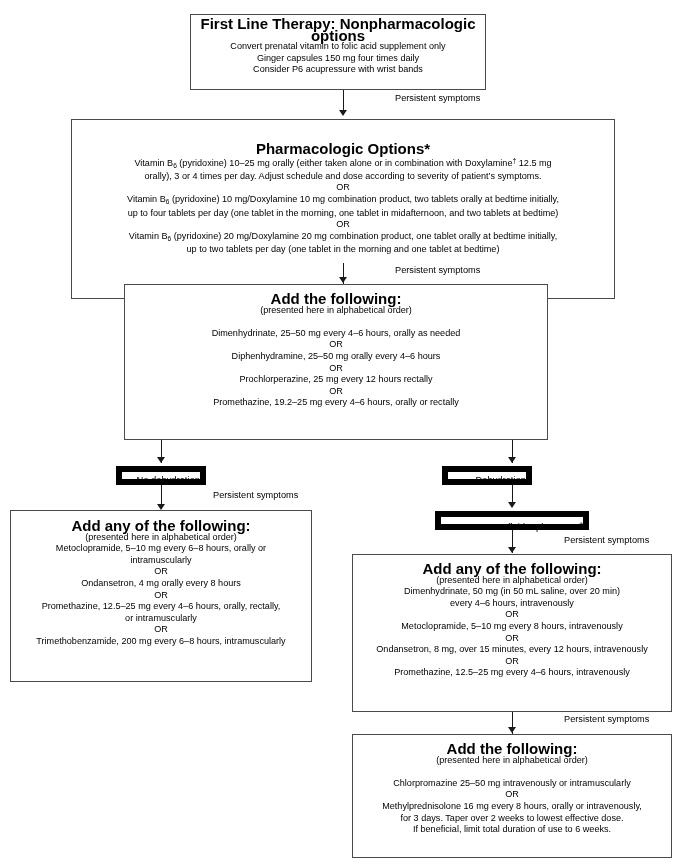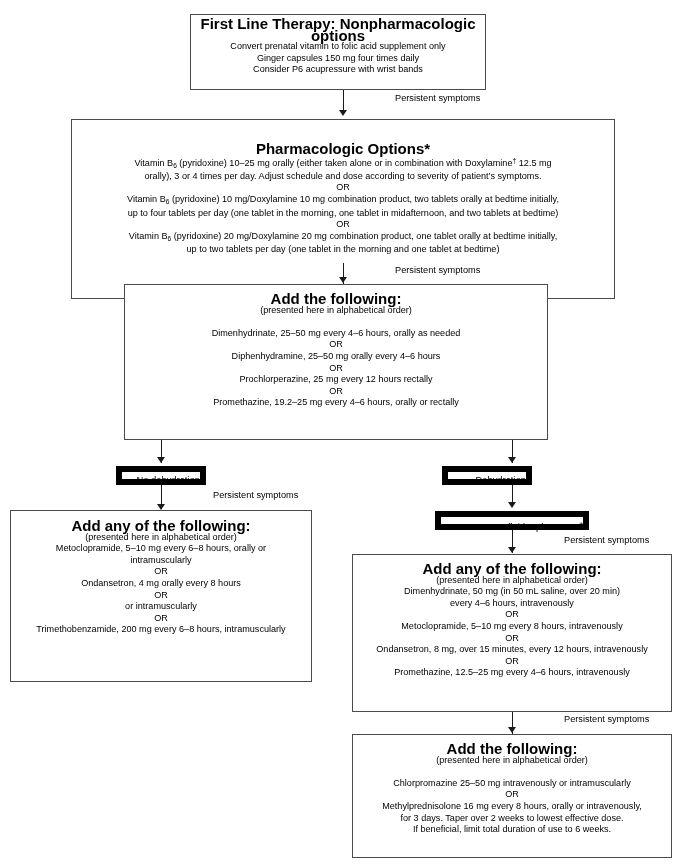--- a/index.html
+++ b/index.html
@@ -151,20 +151,21 @@
   <div class="conn-label" style="left:520px; top:535px;">Persistent symptoms</div>
 
   <div class="box" style="left:10px; top:510px; width:302px; height:172px; padding-top:9px;">
     <span class="hdr">Add any of the following:</span>
     <span class="ln">(presented here in alphabetical order)</span>
     <span class="ln">Metoclopramide, 5–10 mg every 6–8 hours, orally or</span>
     <span class="ln">intramuscularly</span>
     <span class="ln">OR</span>
     <span class="ln">Ondansetron, 4 mg orally every 8 hours</span>
     <span class="ln">OR</span>
+    <span class="ln">Promethazine, 12.5–25 mg every 4–6 hours, orally, rectally,</span>
     <span class="ln">or intramuscularly</span>
     <span class="ln">OR</span>
     <span class="ln">Trimethobenzamide, 200 mg every 6–8 hours, intramuscularly</span>
   </div>
 
   <div class="box" style="left:352px; top:554px; width:320px; height:158px; padding-top:8px;">
     <span class="hdr">Add any of the following:</span>
     <span class="ln">(presented here in alphabetical order)</span>
     <span class="ln">Dimenhydrinate, 50 mg (in 50 mL saline, over 20 min)</span>
     <span class="ln">every 4–6 hours, intravenously</span>

